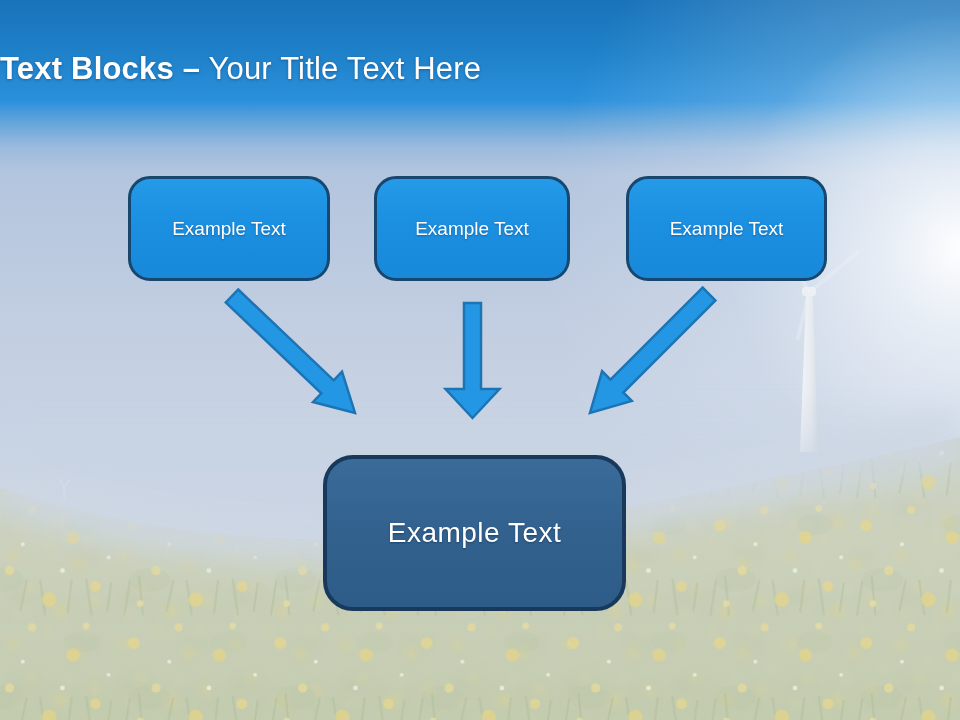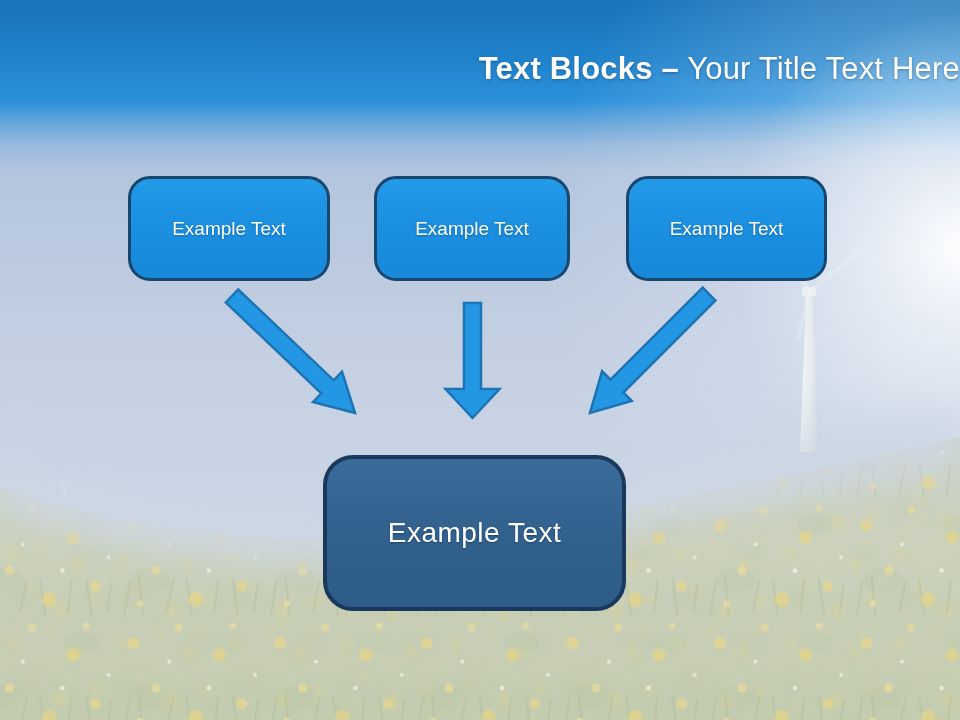--- a/index.html
+++ b/index.html
@@ -4,21 +4,21 @@
 <style>
   html,body{margin:0;padding:0;background:#222;}
   .slide{
     position:relative;width:960px;height:720px;overflow:hidden;
     font-family:"Liberation Sans","DejaVu Sans",sans-serif;
     -webkit-font-smoothing:antialiased;
   }
   .scene{position:absolute;inset:0;display:block;}
   .title{
     position:absolute;top:50px;left:0;width:100%;
-    text-align:right;color:#ffffff;font-size:31px;line-height:1.25;
+    text-align:left;color:#ffffff;font-size:31px;line-height:1.25;
     text-shadow:0 1px 3px rgba(0,30,70,.35);
     letter-spacing:.2px;white-space:nowrap;
   }
   .title .bold{font-weight:700;}
   .title .light{font-weight:400;}
   .tblock{
     position:absolute;display:flex;align-items:center;justify-content:center;
     background:linear-gradient(180deg,#249ae8 0%,#1b8fe0 45%,#1989da 100%);
     border:3px solid #17476f;border-radius:22px;box-sizing:border-box;
     color:#ffffff;font-size:19px;text-shadow:0 1px 2px rgba(0,40,90,.4);

